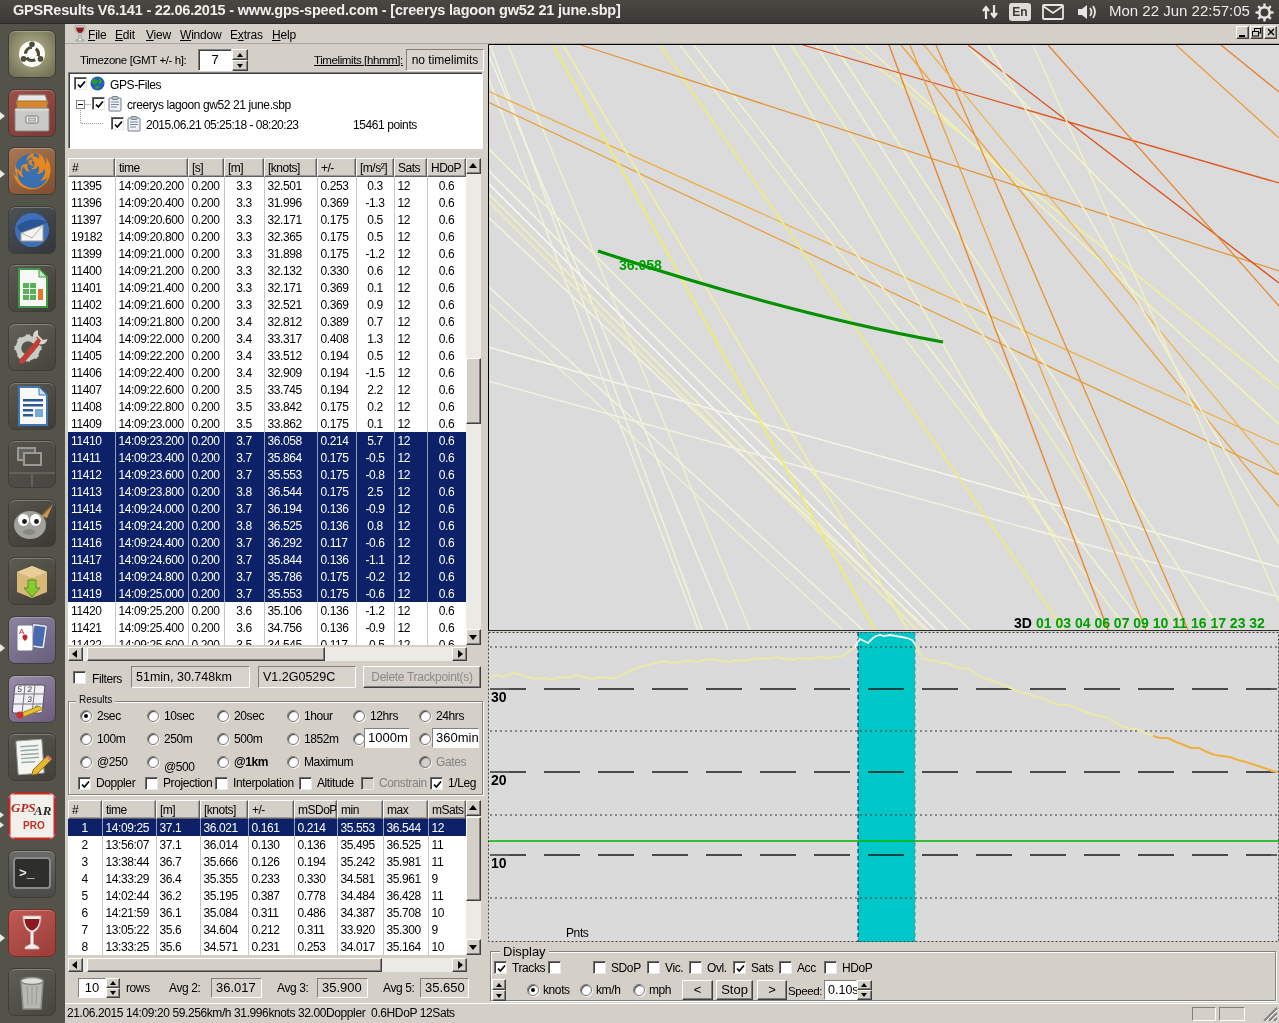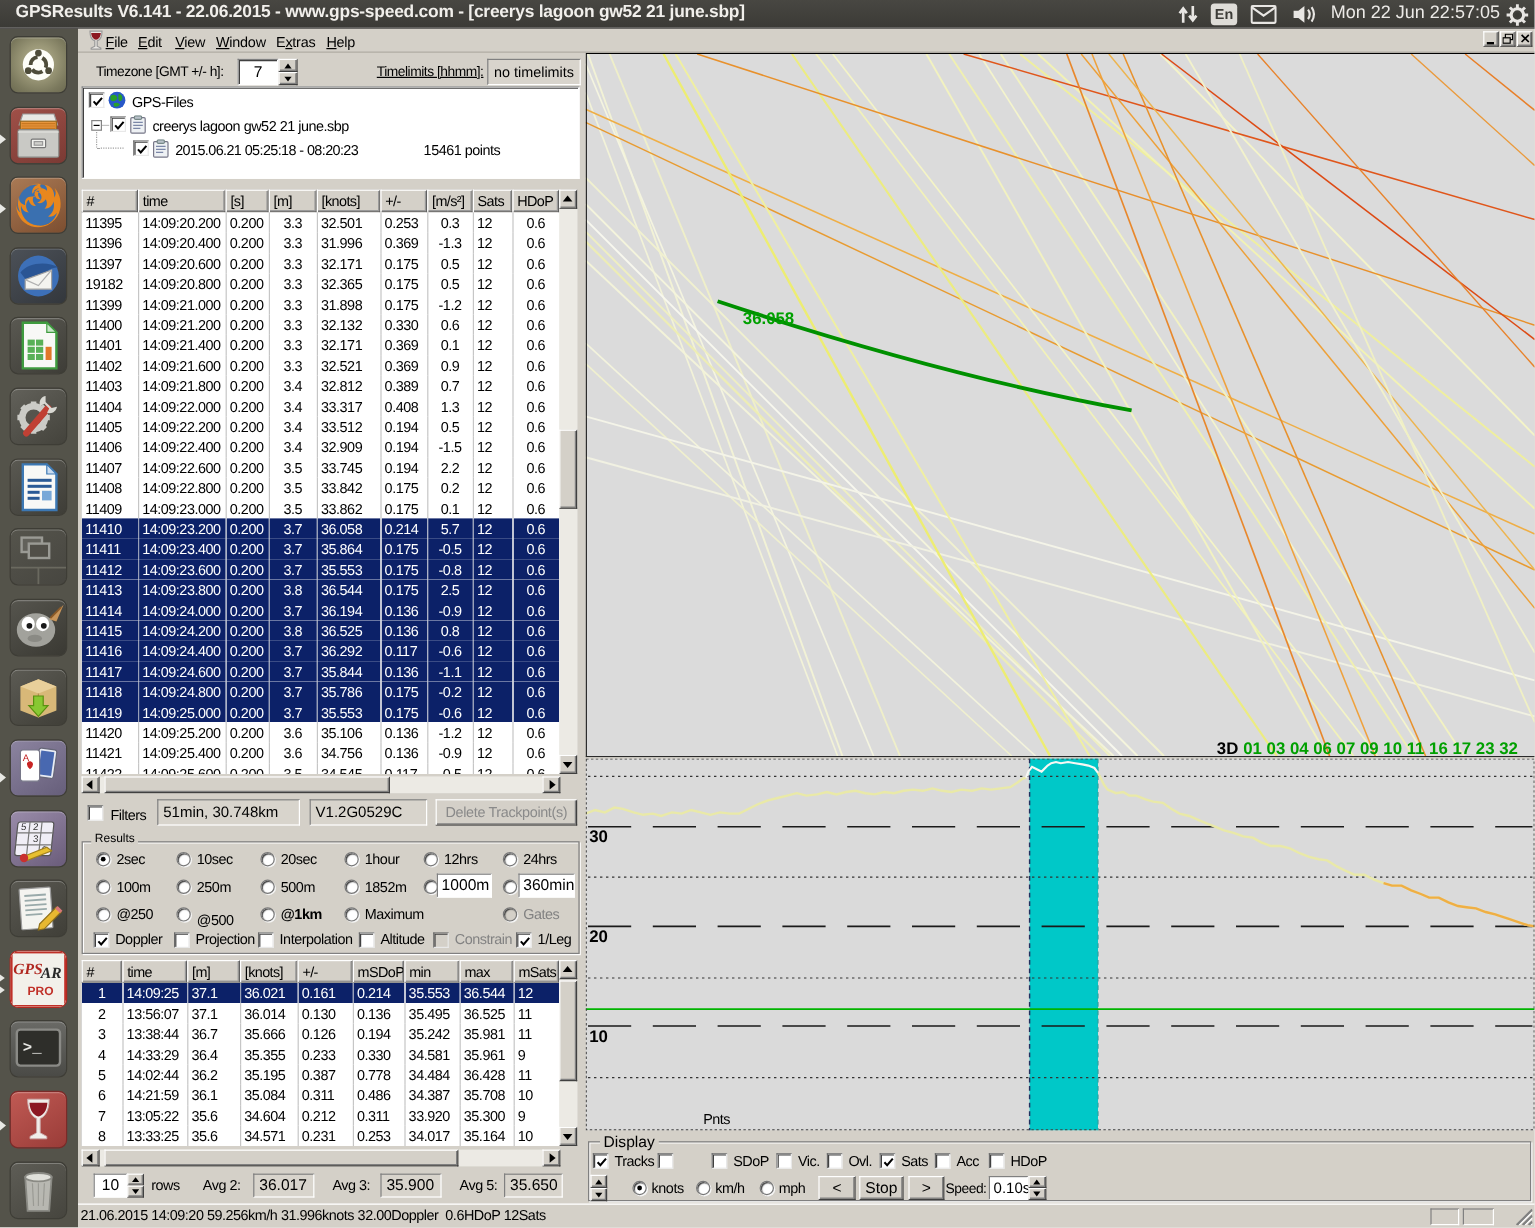--- a/index.html
+++ b/index.html
@@ -926,21 +926,21 @@
     </svg>
 <div class="abs" style="left:490px;top:951px;width:786px;height:50px;border:1px solid #808080;box-shadow:inset 1px 1px 0 #fff,1px 1px 0 #fff;"></div>
 <div class="abs" style="left:500px;top:944px;background:#D4D0C8;padding:0 3px;font-size:13px;">Display</div>
 <div class="cb" style="left:494px;top:961px;">
       <svg width="11" height="11" viewBox="0 0 11 11">
         <path d="M2 5.5 L4.3 8 L9 2.5" stroke="#000" stroke-width="1.7" fill="none"></path>
       </svg>
     </div>
 <div class="lbl" style="left:512px;top:961px;">Tracks</div>
 <div class="cb" style="left:548px;top:961px;"></div>
-<div class="lbl" style="left:566px;top:926px;margin-left:20px;">Pnts</div>
+<div class="lbl" style="left:566px;top:926px;">Pnts</div>
 <div class="cb" style="left:593px;top:961px;"></div>
 <div class="lbl" style="left:611px;top:961px;">SDoP</div>
 <div class="cb" style="left:647px;top:961px;"></div>
 <div class="lbl" style="left:665px;top:961px;">Vic.</div>
 <div class="cb" style="left:689px;top:961px;"></div>
 <div class="lbl" style="left:707px;top:961px;">Ovl.</div>
 <div class="cb" style="left:733px;top:961px;">
       <svg width="11" height="11" viewBox="0 0 11 11">
         <path d="M2 5.5 L4.3 8 L9 2.5" stroke="#000" stroke-width="1.7" fill="none"></path>
       </svg>

